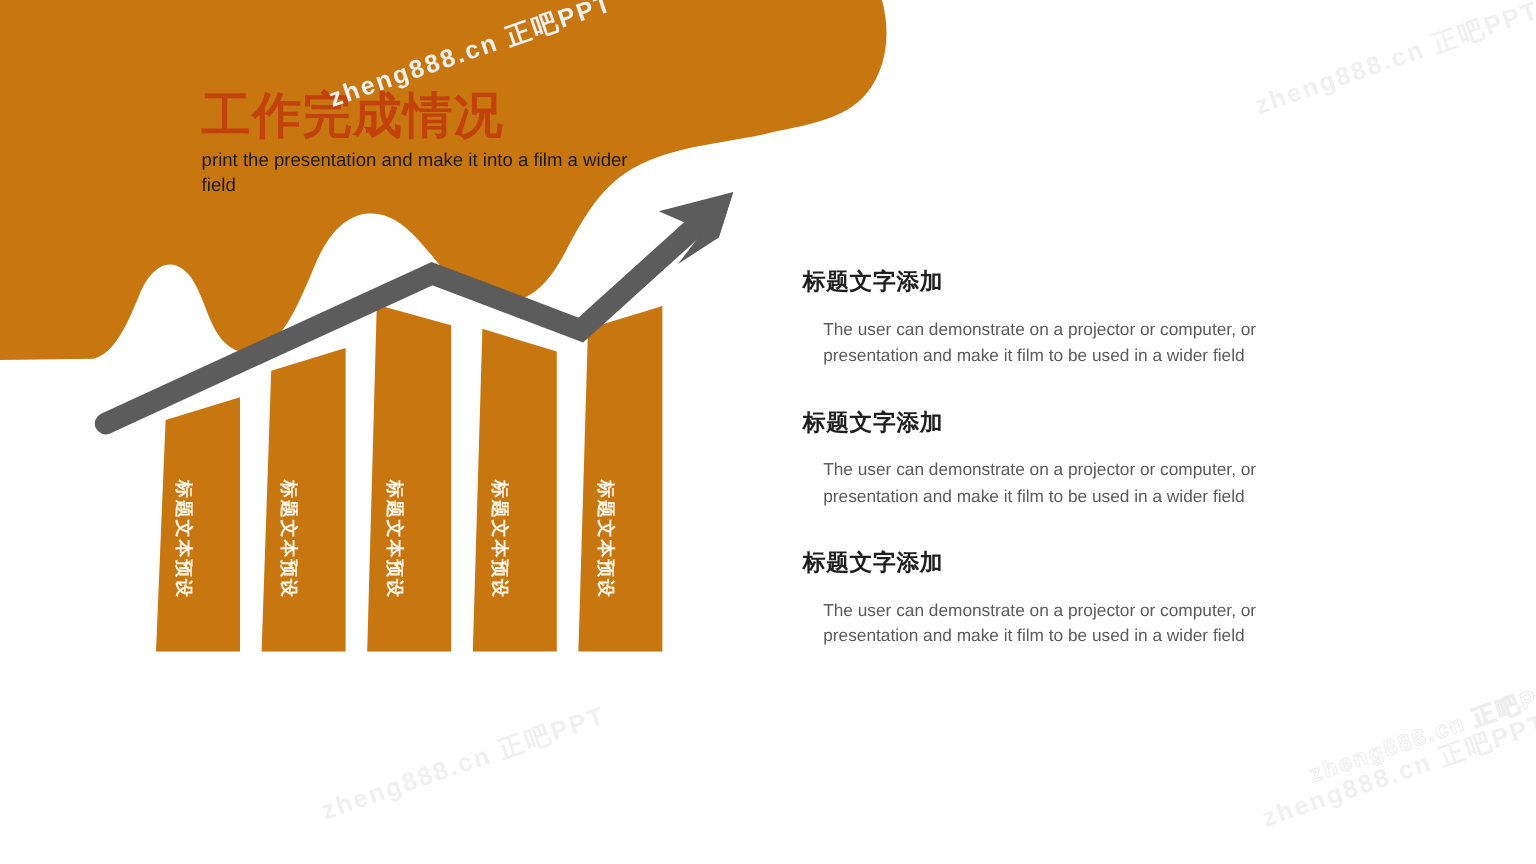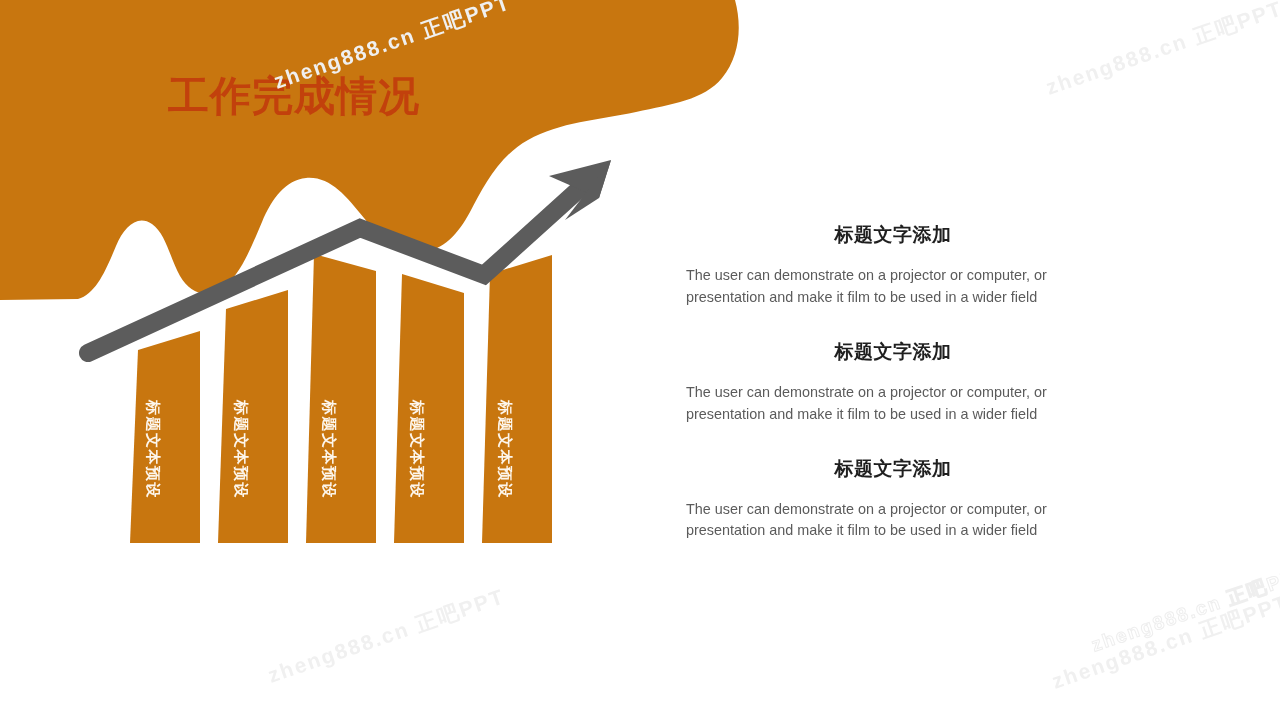--- a/index.html
+++ b/index.html
@@ -31,21 +31,20 @@
     transform-origin:center center;
   }
 
   
   .content{position:absolute;left:669px;top:222px;width:448px;}
   .item{margin-bottom:30px;}
   .item:last-child{margin-bottom:0;}
   .item-title{
     font-size:19px;font-weight:bold;color:#1f1f1f;margin:0 0 7px 0;
     letter-spacing:.5px;
-    text-align:center;
   }
   .item-body{
     font-size:14.4px;color:#5b5b5b;line-height:1.52;margin:17px;
   }
 
   
   .wm{
     position:absolute;white-space:nowrap;pointer-events:none;
     font-size:21px;letter-spacing:2px;font-weight:bold;
   }
@@ -77,20 +76,21 @@
              C250,250 240,276 222,288
              C206,299 190,293 180,276
              C170,258 166,234 152,224
              C138,214 124,226 116,246
              C106,270 96,294 78,299
              L0,300 Z" fill="#c8760f"></path>
   </svg>
 
   <div class="title-block">
     <div class="title-main">工作完成情况</div>
+    <div class="title-sub">print the presentation and make it into a film a wider field</div>
   </div>
 
   <div class="chart">
     <svg viewBox="0 0 580 410" width="580" height="410" preserveAspectRatio="none">
 
       <polygon points="70,393 140,393 140,181 78,200" fill="#c8760f"></polygon>
 
       <polygon points="158,393 228,393 228,140 166,159" fill="#c8760f"></polygon>
 
       <polygon points="246,393 316,393 316,121 254,104" fill="#c8760f"></polygon>

